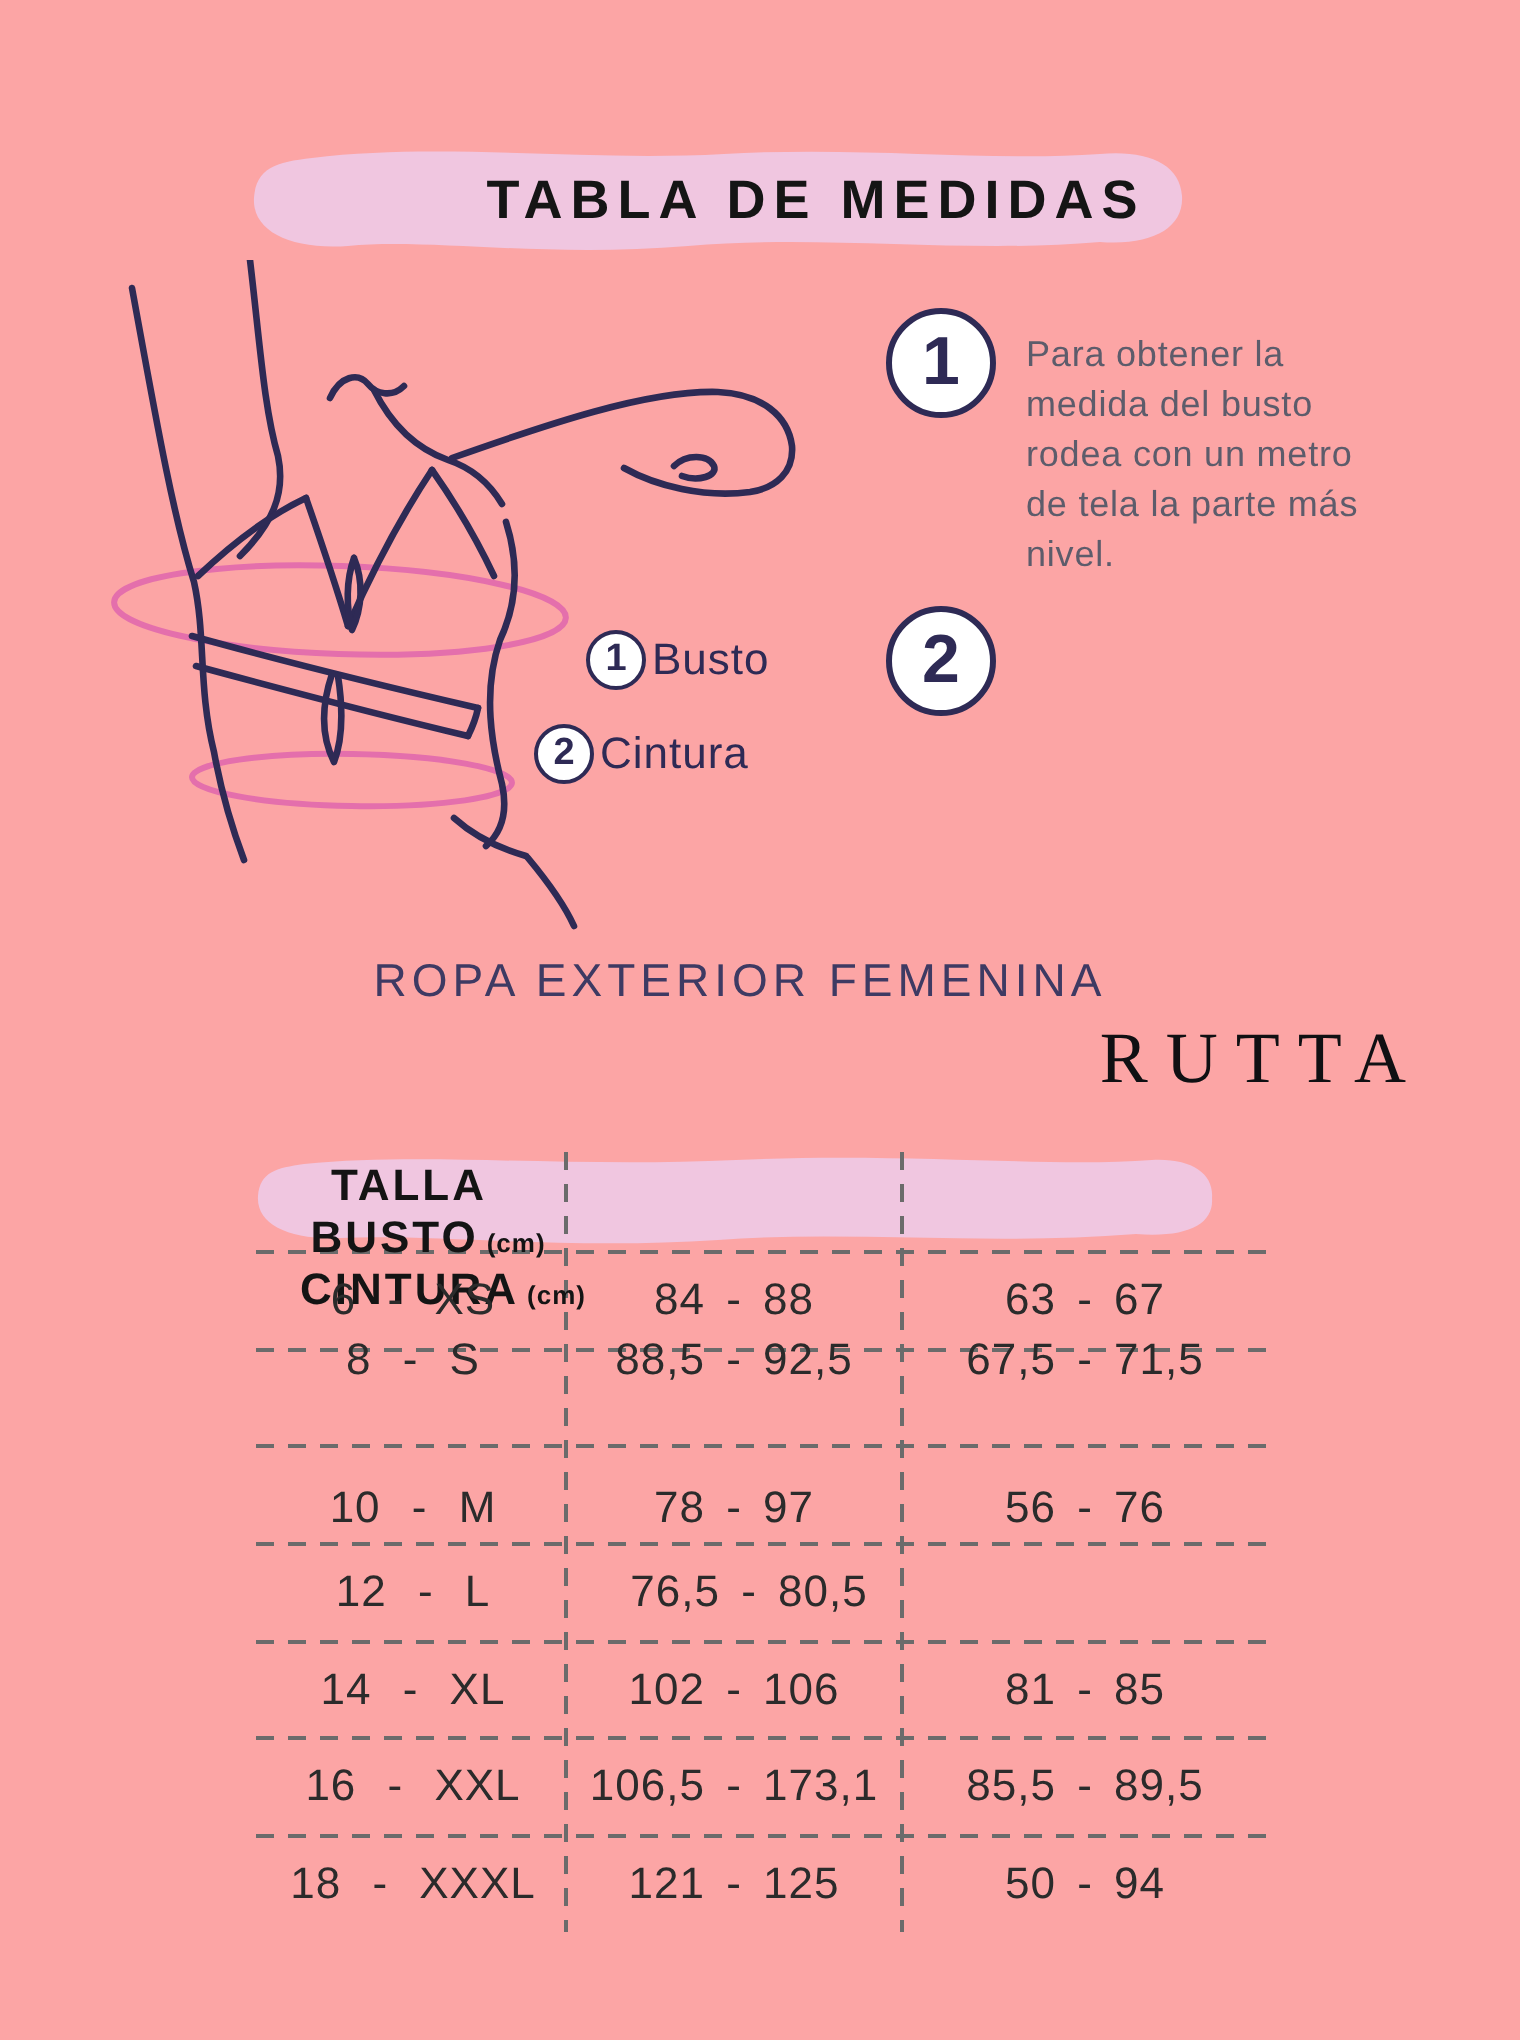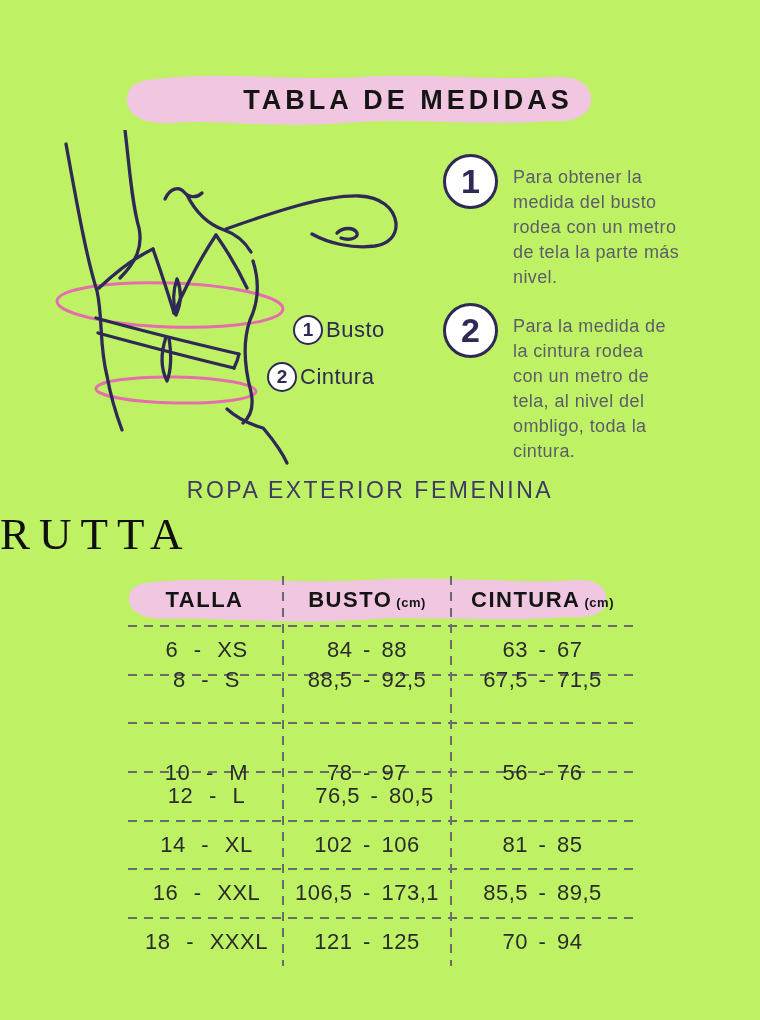--- a/index.html
+++ b/index.html
@@ -1,17 +1,17 @@
 <!DOCTYPE html>
 <html><head>
 <meta charset="utf-8">
 <style>
   html,body { margin:0; padding:0; background:#ffffff; }
   .page {
-    position:relative; width:760px; height:1020px; background:#bef264;
+    position:relative; width:760px; height:1020px; background:#fca5a5;
     font-family:"Liberation Sans", sans-serif; overflow:hidden;
   }
   .abs { position:absolute; }
 
   
   .title-blob { left:122px; top:70px; width:474px; height:60px; }
   .page-title {
     left:108px; top:85px; width:600px; text-align:center;
     font-size:27px; font-weight:bold; letter-spacing:4px; color:#151515;
   }
@@ -39,29 +39,29 @@
   .instr-text { width:200px; color:#5d5c6b; font-size:18px; line-height:25px; letter-spacing:0.4px; }
   .instr-1-text { left:513px; top:165px; }
   .instr-2-text { left:513px; top:314px; }
 
   
   .category {
     left:0; top:477px; width:740px; text-align:center;
     font-size:23px; letter-spacing:2.5px; color:#3e3a63;
   }
   .brand {
-    left:0; top:508px; width:712px; text-align:left;
-    font-family:"Liberation Serif", serif; font-size:45px; letter-spacing:9px;
+    left:0; top:508px; width:712px; text-align:right;
+    font-family:"Liberation Serif", serif; font-size:36px; letter-spacing:9px;
     color:#101013; font-weight:500;
   }
 
   
   .header-blob { left:124px; top:574px; width:486px; height:50px; }
   .thead-row, .trow { position:absolute; left:130px; width:504px; display:flex; z-index:3; }
-  .thead-row { top:580px; height:40px; }
+  .thead-row { top:580px; height:40px;flex-direction:column; }
   .trow { height:47px;text-align:right; }
   .tcell {
     display:flex; align-items:center; justify-content:center;
     font-size:22px; color:#2b2b2b; letter-spacing:0.5px; word-spacing:4px;
   }
   .c1 { width:153px; } .c2 { width:168px; } .c3 { width:183px; }
   .talla { word-spacing:9px; }
   .hcell { font-weight:bold; color:#141414; font-size:22px; letter-spacing:1.5px; gap:4px; }
   .hcell .unit { font-size:13px; font-weight:bold; letter-spacing:0.5px; margin-top:5px; }
 
@@ -122,28 +122,20 @@
 
   <div class="abs instr-circle instr-1-circle">1</div>
   <div class="abs instr-text instr-1-text">
     <div>Para obtener la</div>
     <div>medida del busto</div>
     <div>rodea con un metro</div>
     <div>de tela la parte más</div>
     <div>nivel.</div>
   </div>
   <div class="abs instr-circle instr-2-circle">2</div>
-  <div class="abs instr-text instr-2-text">
-    <div>Para la medida de</div>
-    <div>la cintura rodea</div>
-    <div>con un metro de</div>
-    <div>tela, al nivel del</div>
-    <div>ombligo, toda la</div>
-    <div>cintura.</div>
-  </div>
 
   <div class="abs category">ROPA EXTERIOR FEMENINA</div>
   <div class="abs brand">RUTTA</div>
 
   <svg class="abs header-blob" viewBox="0 0 486 50" aria-hidden="true">
     <path fill="#F0C6E0" d="M 28 8 C 90 2 160 10 244 6 C 330 2 400 10 452 6 C 472 5 483 13 482 25 C 483 38 470 45 444 43 C 370 49 300 41 235 46 C 160 51 95 43 46 45 C 20 46 4 38 5 24 C 6 12 14 10 28 8 Z"></path>
   </svg>
 
   <div class="thead-row">
     <div class="tcell hcell c1">
@@ -173,21 +165,21 @@
   <div class="trow" style="top:626px">
     <div class="tcell c1 talla">6 - XS</div>
     <div class="tcell c2">84 - 88</div>
     <div class="tcell c3">63 - 67</div>
   </div>
   <div class="trow" style="top:656px">
     <div class="tcell c1 talla">8 - S</div>
     <div class="tcell c2">88,5 - 92,5</div>
     <div class="tcell c3">67,5 - 71,5</div>
   </div>
-  <div class="trow" style="top:749px">
+  <div class="trow" style="top:730px">
     <div class="tcell c1 talla">10 - M</div>
     <div class="tcell c2">78 - 97</div>
     <div class="tcell c3">56 - 76</div>
   </div>
   <div class="trow" style="top:772px">
     <div class="tcell c1 talla">12 - L</div>
     <div class="tcell c3">76,5 - 80,5</div>
   </div>
   <div class="trow" style="top:821px">
     <div class="tcell c1 talla">14 - XL</div>
@@ -195,16 +187,16 @@
     <div class="tcell c3">81 - 85</div>
   </div>
   <div class="trow" style="top:869px">
     <div class="tcell c1 talla">16 - XXL</div>
     <div class="tcell c2">106,5 - 173,1</div>
     <div class="tcell c3">85,5 - 89,5</div>
   </div>
   <div class="trow" style="top:918px">
     <div class="tcell c1 talla">18 - XXXL</div>
     <div class="tcell c2">121 - 125</div>
-    <div class="tcell c3">70 - 94</div>
+    <div class="tcell c3">50 - 94</div>
   </div>
 
 </div>
 
 </body></html>

